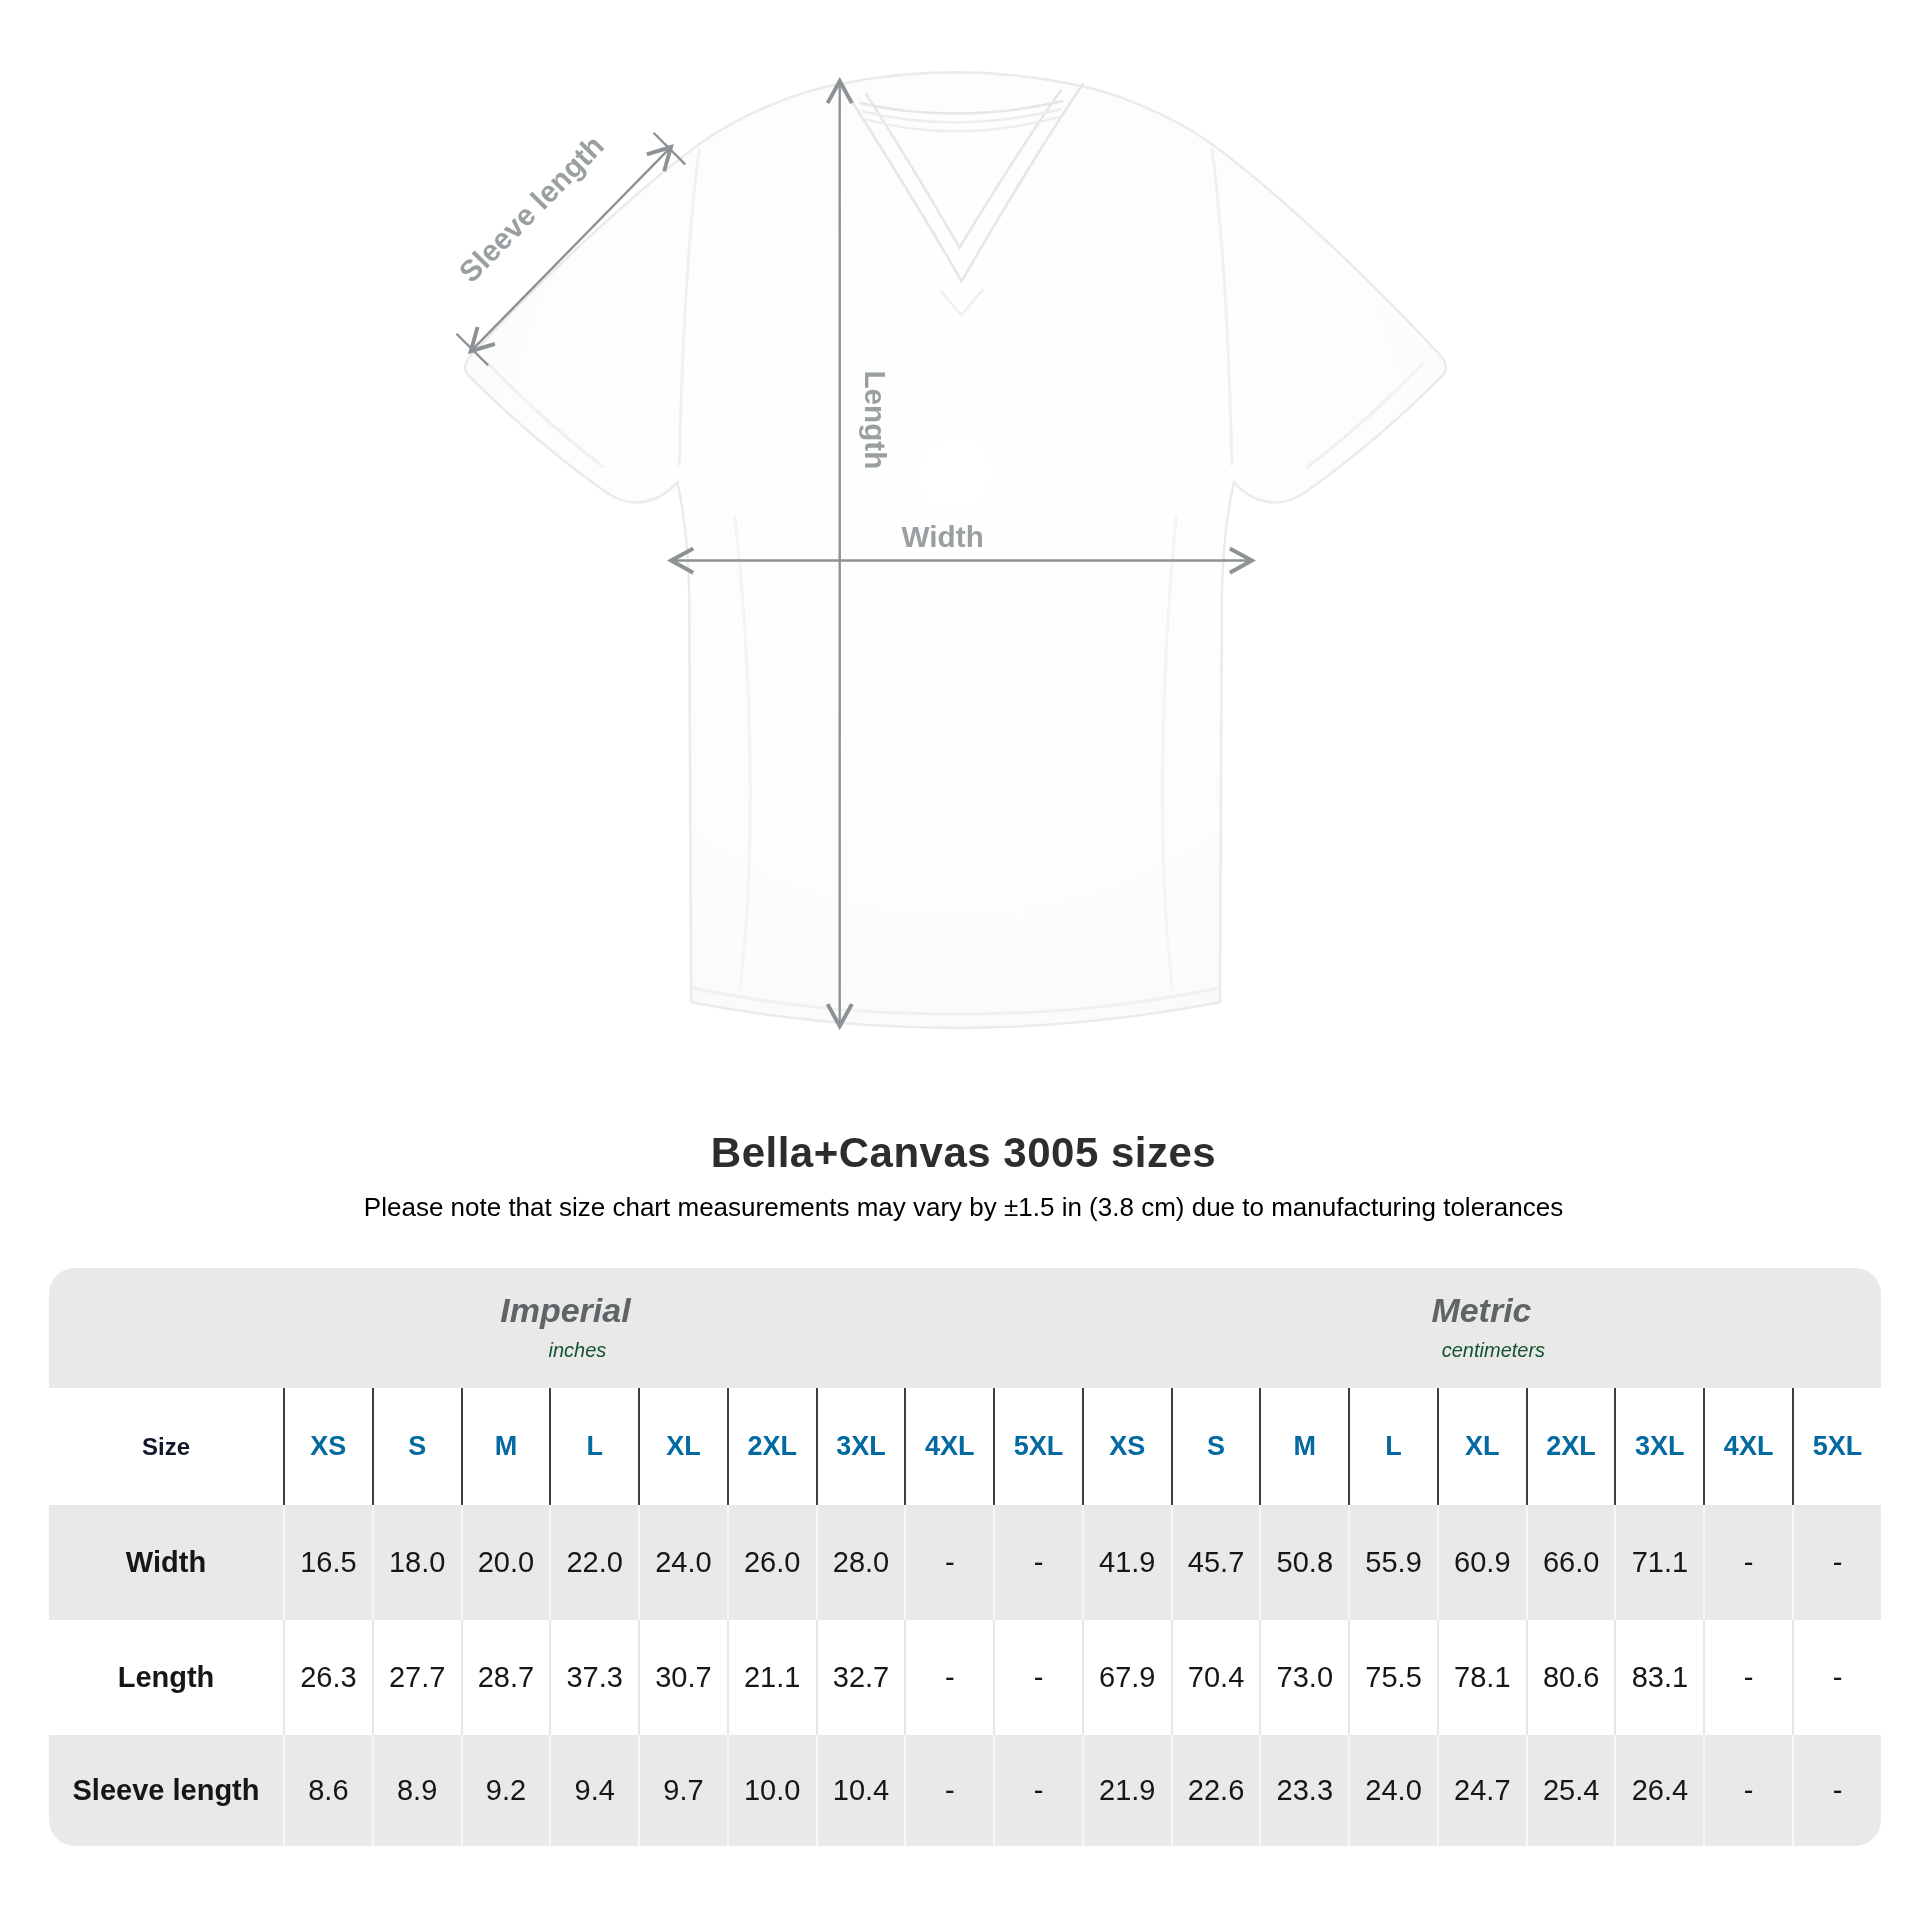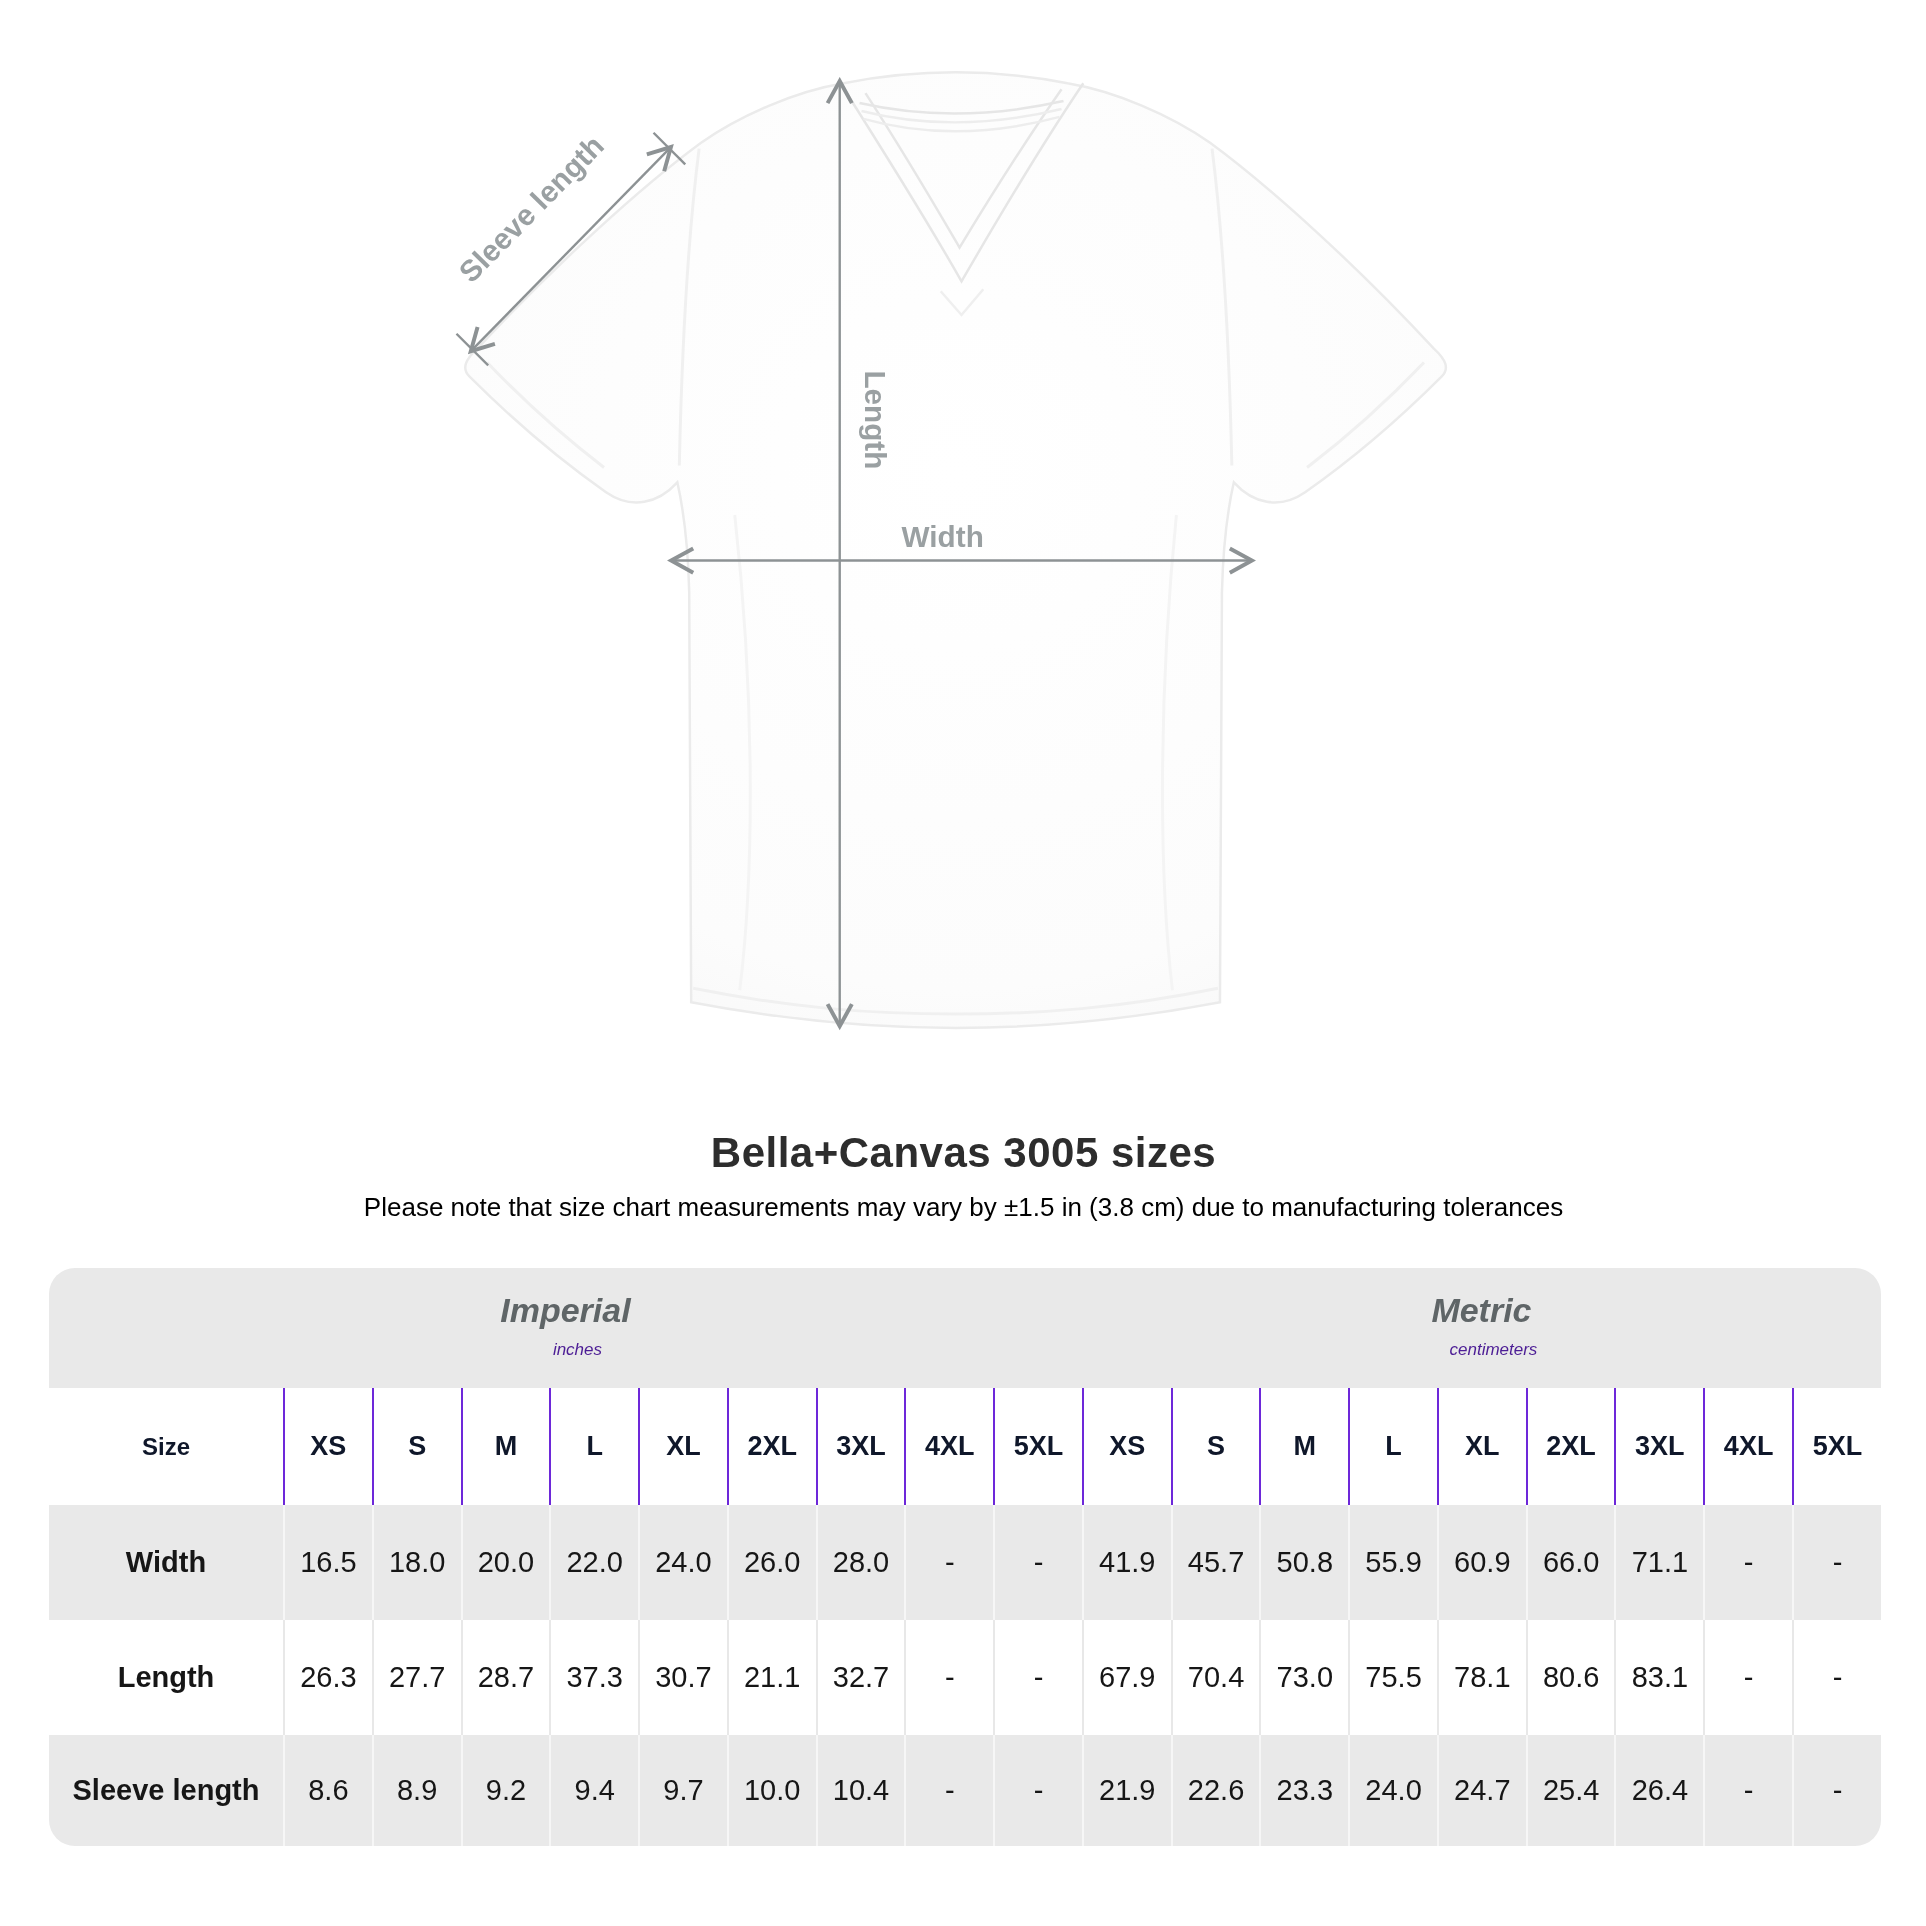--- a/index.html
+++ b/index.html
@@ -25,24 +25,24 @@
     border-collapse:separate;border-spacing:0;table-layout:fixed;
   }
   .size-table td{text-align:center;vertical-align:middle;padding:0;}
   .col-label{width:234px;}
   .band{
     background:#e9e9e9;height:120px;vertical-align:top;padding-top:38px;
   }
   .band-imperial{border-top-left-radius:26px;}
   .band-metric{border-top-right-radius:26px;}
   .g-label{font-size:34px;font-weight:bold;font-style:italic;color:#5f6567;line-height:44px;}
-  .g-sub{font-size:17px;font-style:italic;color:#4c1d95;line-height:36px;padding-left:24px;}
+  .g-sub{font-size:20px;font-style:italic;color:#14532d;line-height:36px;padding-left:24px;}
   .head-row td{height:117px;background:#ffffff;}
   .head-row td:not(.rowlabel){
-    border-left:2px solid #6d28d9;color:#0f172a;font-weight:bold;font-size:27px;
+    border-left:2px solid #404040;color:#0369a1;font-weight:bold;font-size:27px;
   }
   .rowlabel{color:#0f172a;font-weight:bold;font-size:24px;}
   .data-row td{font-size:29px;color:#161616;height:115px;}
   .data-row.gray td{background:#e9e9e9;}
   .data-row.gray td:not(.rowlabel){border-left:2px solid #f6f6f6;}
   .data-row.white td{background:#ffffff;}
   .data-row.white td:not(.rowlabel){border-left:2px solid #e8e8e8;}
   .row-sleeve td{height:111px;}
   .row-sleeve td:first-child{border-bottom-left-radius:26px;}
   .row-sleeve td:last-child{border-bottom-right-radius:26px;}

